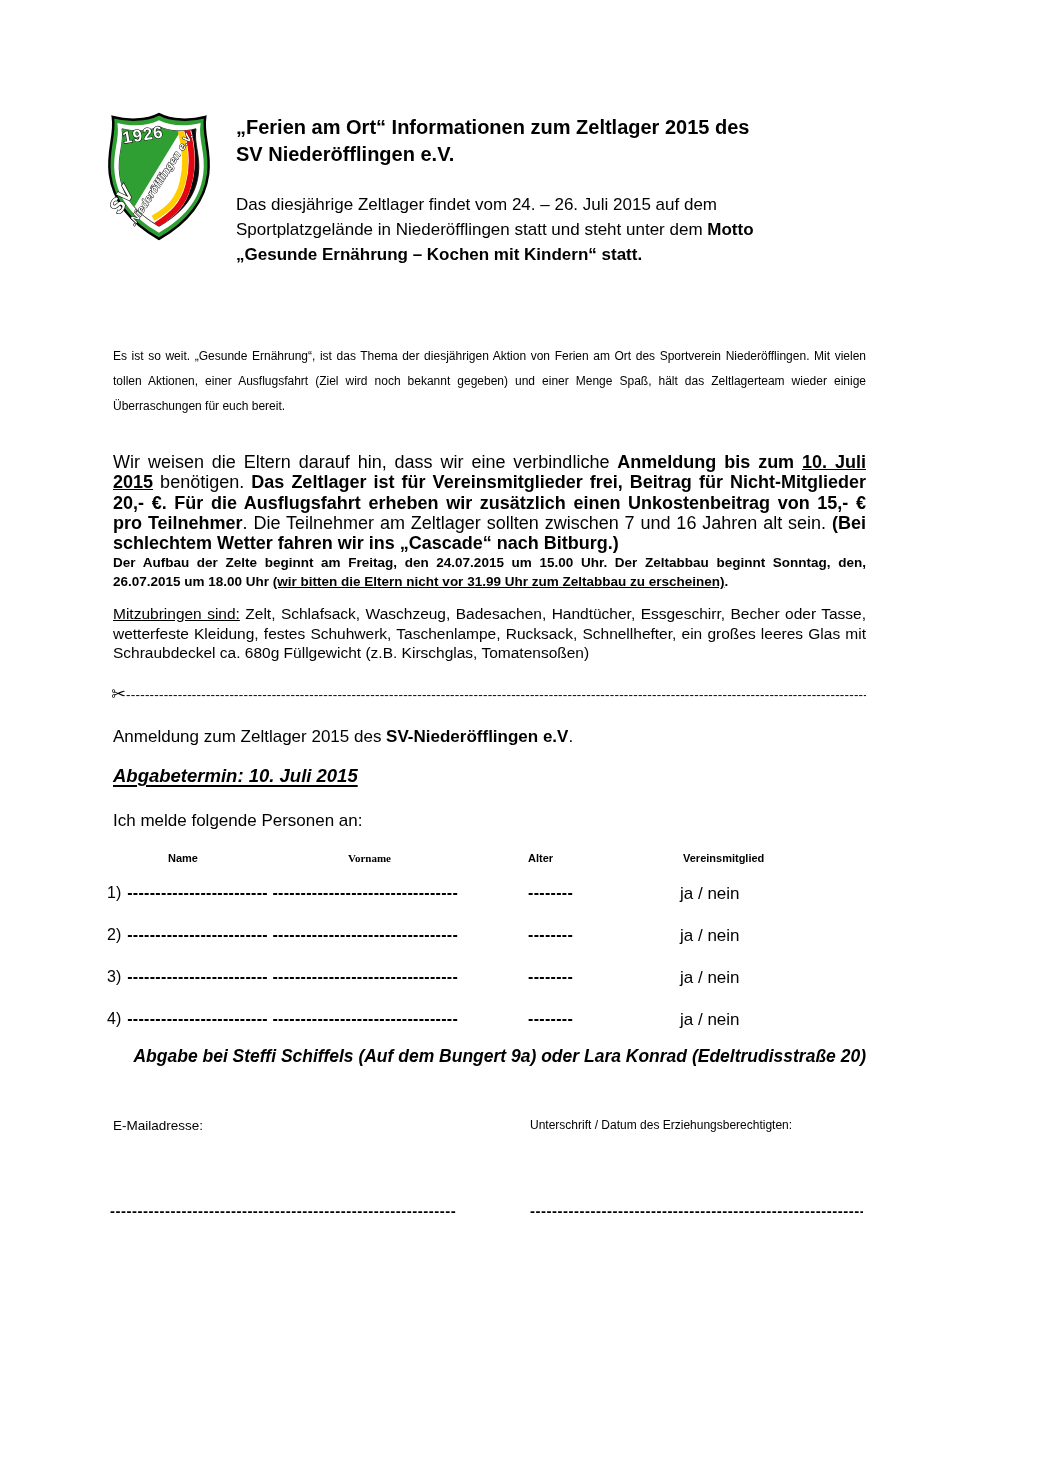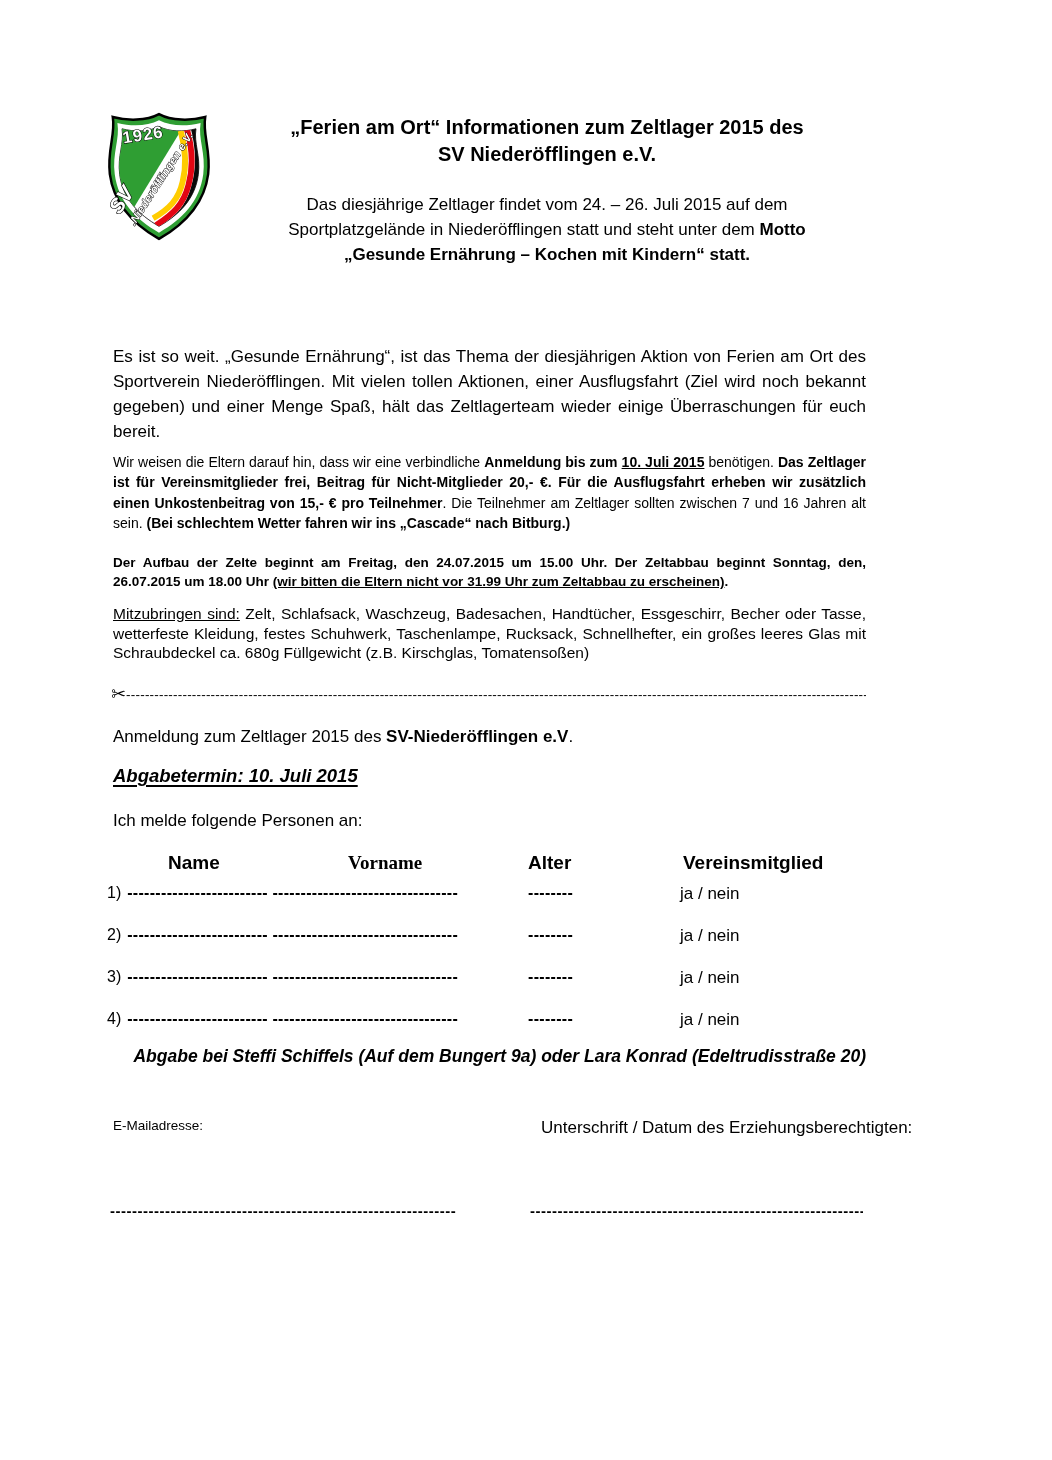--- a/index.html
+++ b/index.html
@@ -8,49 +8,49 @@
     width:1052px;height:1460px;
     background:#ffffff;
     font-family:"Liberation Sans","DejaVu Sans",sans-serif;
     color:#000;
     overflow:hidden;
     margin:0 auto;
   }
   .abs{position:absolute;}
   
   #logo{left:100px;top:107px;width:118px;height:138px;}
-  #header-text{left:236px;top:114px;width:622px;text-align:center;}
+  #header-text{left:236px;top:114px;width:622px;}
   .title-line{font-size:20px;line-height:27px;font-weight:bold;}
   #subtitle{margin-top:24px;font-size:17px;line-height:25px;}
   
   .para{left:113px;width:753px;text-align:justify;}
-  #para-intro{top:344px;font-size:17px;line-height:25px;}
-  #para-notice{top:452px;font-size:14px;line-height:20.3px;}
+  #para-intro{top:344px;font-size:12px;line-height:25px;}
+  #para-notice{top:452px;font-size:18px;line-height:20.3px;}
   #para-setup{top:553px;font-size:13.5px;line-height:19px;font-weight:bold;}
   #para-bring{top:604px;font-size:15.5px;line-height:19.7px;}
   
   #cut-line{left:111px;top:683px;width:755px;height:24px;white-space:nowrap;overflow:hidden;}
   #cut-line .scissors{font-size:18px;vertical-align:middle;}
   #cut-line .cut-dashes{font-size:13.5px;vertical-align:middle;letter-spacing:0.2px;}
   
   #form-heading{left:113px;top:727px;width:753px;font-size:17px;}
   #deadline{left:113px;top:765px;font-size:18.5px;font-weight:bold;font-style:italic;text-decoration:underline;text-decoration-thickness:2px;text-underline-offset:3px;}
   #register-intro{left:113px;top:811px;font-size:17px;}
-  #table-head{left:0;top:852px;width:852px;height:20px;font-size:19px;font-weight:bold;}
+  #table-head{left:0;top:852px;width:852px;height:20px;font-size:11px;font-weight:bold;}
   #table-head span{position:absolute;white-space:nowrap;}
   .th-name{left:168px;} .th-vorname{left:348px;font-family:Liberation Serif, serif;} .th-alter{left:528px;} .th-mitglied{left:683px;}
   .prow{left:107px;width:800px;height:24px;font-size:16px;white-space:nowrap;}
   .prow .rnum{margin-right:6px;}
   .prow .dashes{font-weight:bold;letter-spacing:0.3px;}
   .prow .alter{position:absolute;left:421px;top:0;font-weight:bold;letter-spacing:0.3px;}
   .prow .membership{position:absolute;left:573px;top:0;font-size:17px;font-weight:normal;}
   #row-1{top:884px;} #row-2{top:926px;} #row-3{top:968px;} #row-4{top:1010px;}
   #dropoff{left:113px;top:1044px;width:753px;font-size:17.5px;line-height:25px;font-weight:bold;font-style:italic;text-align:right;}
   #email-label{left:113px;top:1118px;font-size:13.5px;}
-  #signature-label{left:530px;top:1118px;font-size:17px;margin-left:11px;}
+  #signature-label{left:530px;top:1118px;font-size:12px;}
   .sig-line{top:1202px;height:20px;font-size:15px;font-weight:bold;white-space:nowrap;overflow:hidden;letter-spacing:0.5px;}
   #sig-line-left{left:110px;width:346px;}
   #sig-line-right{left:530px;width:333px;}
 </style>
 </head>
 <body>
 
 <div id="page">
 
   <div id="logo" class="abs">

